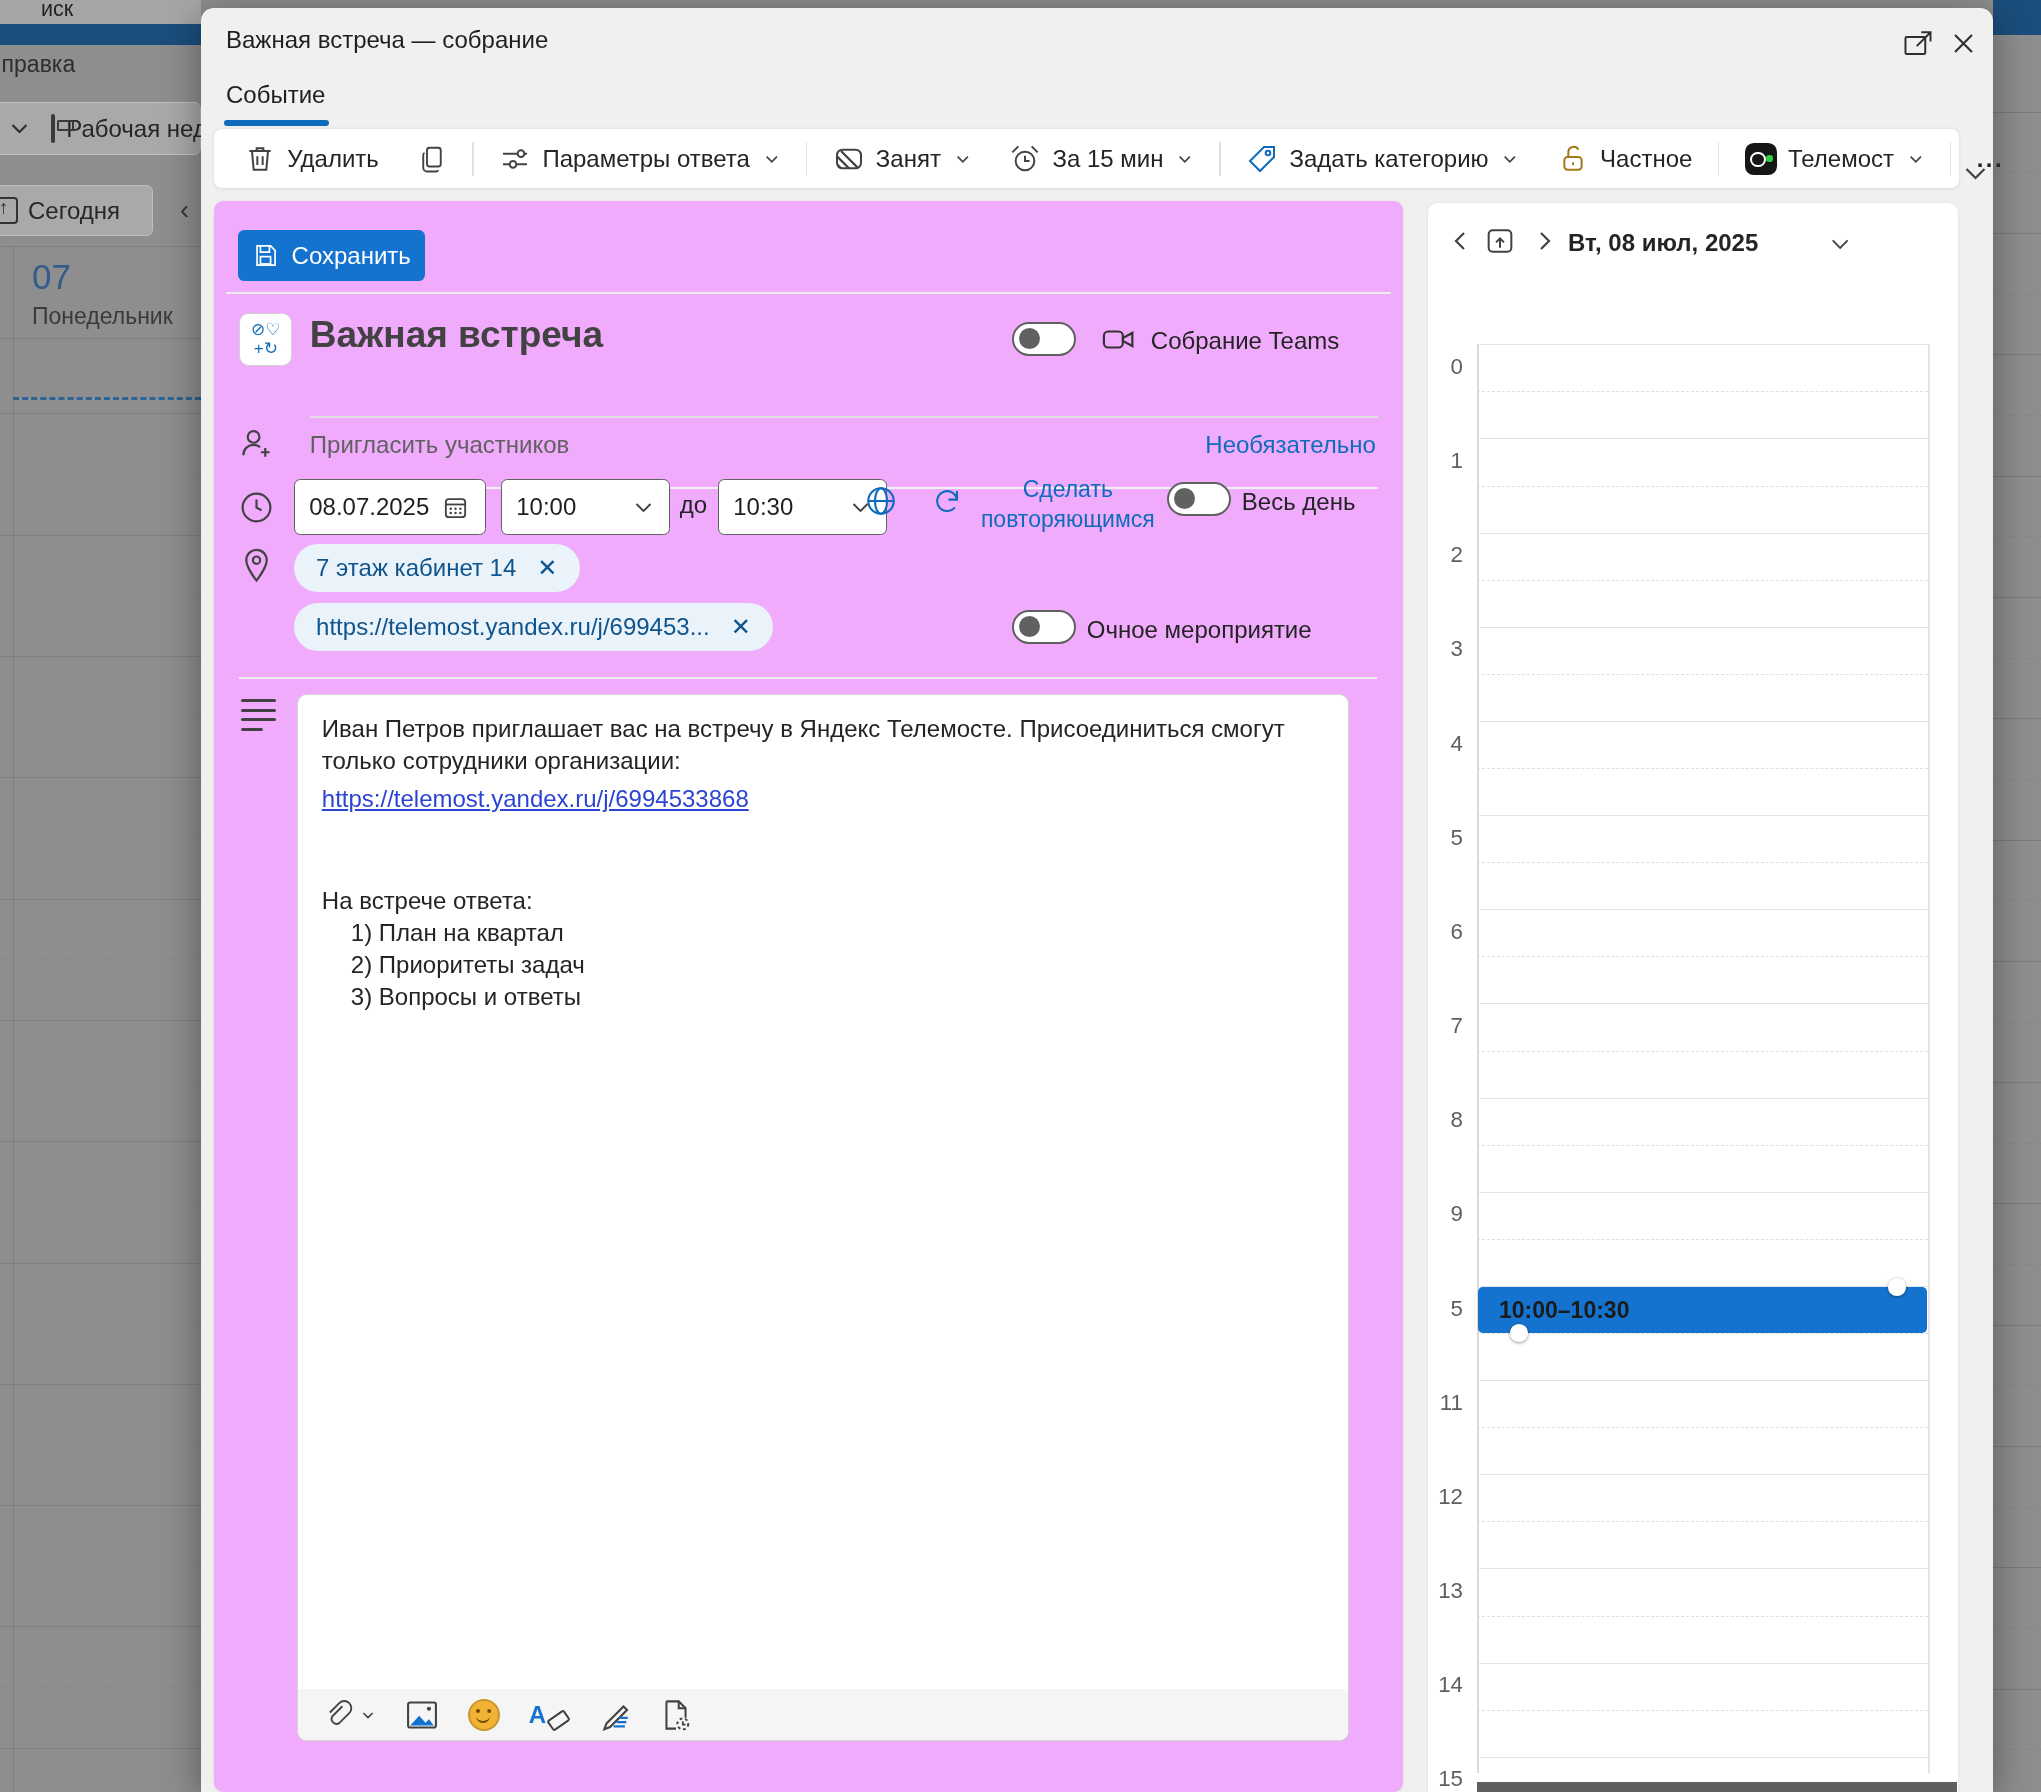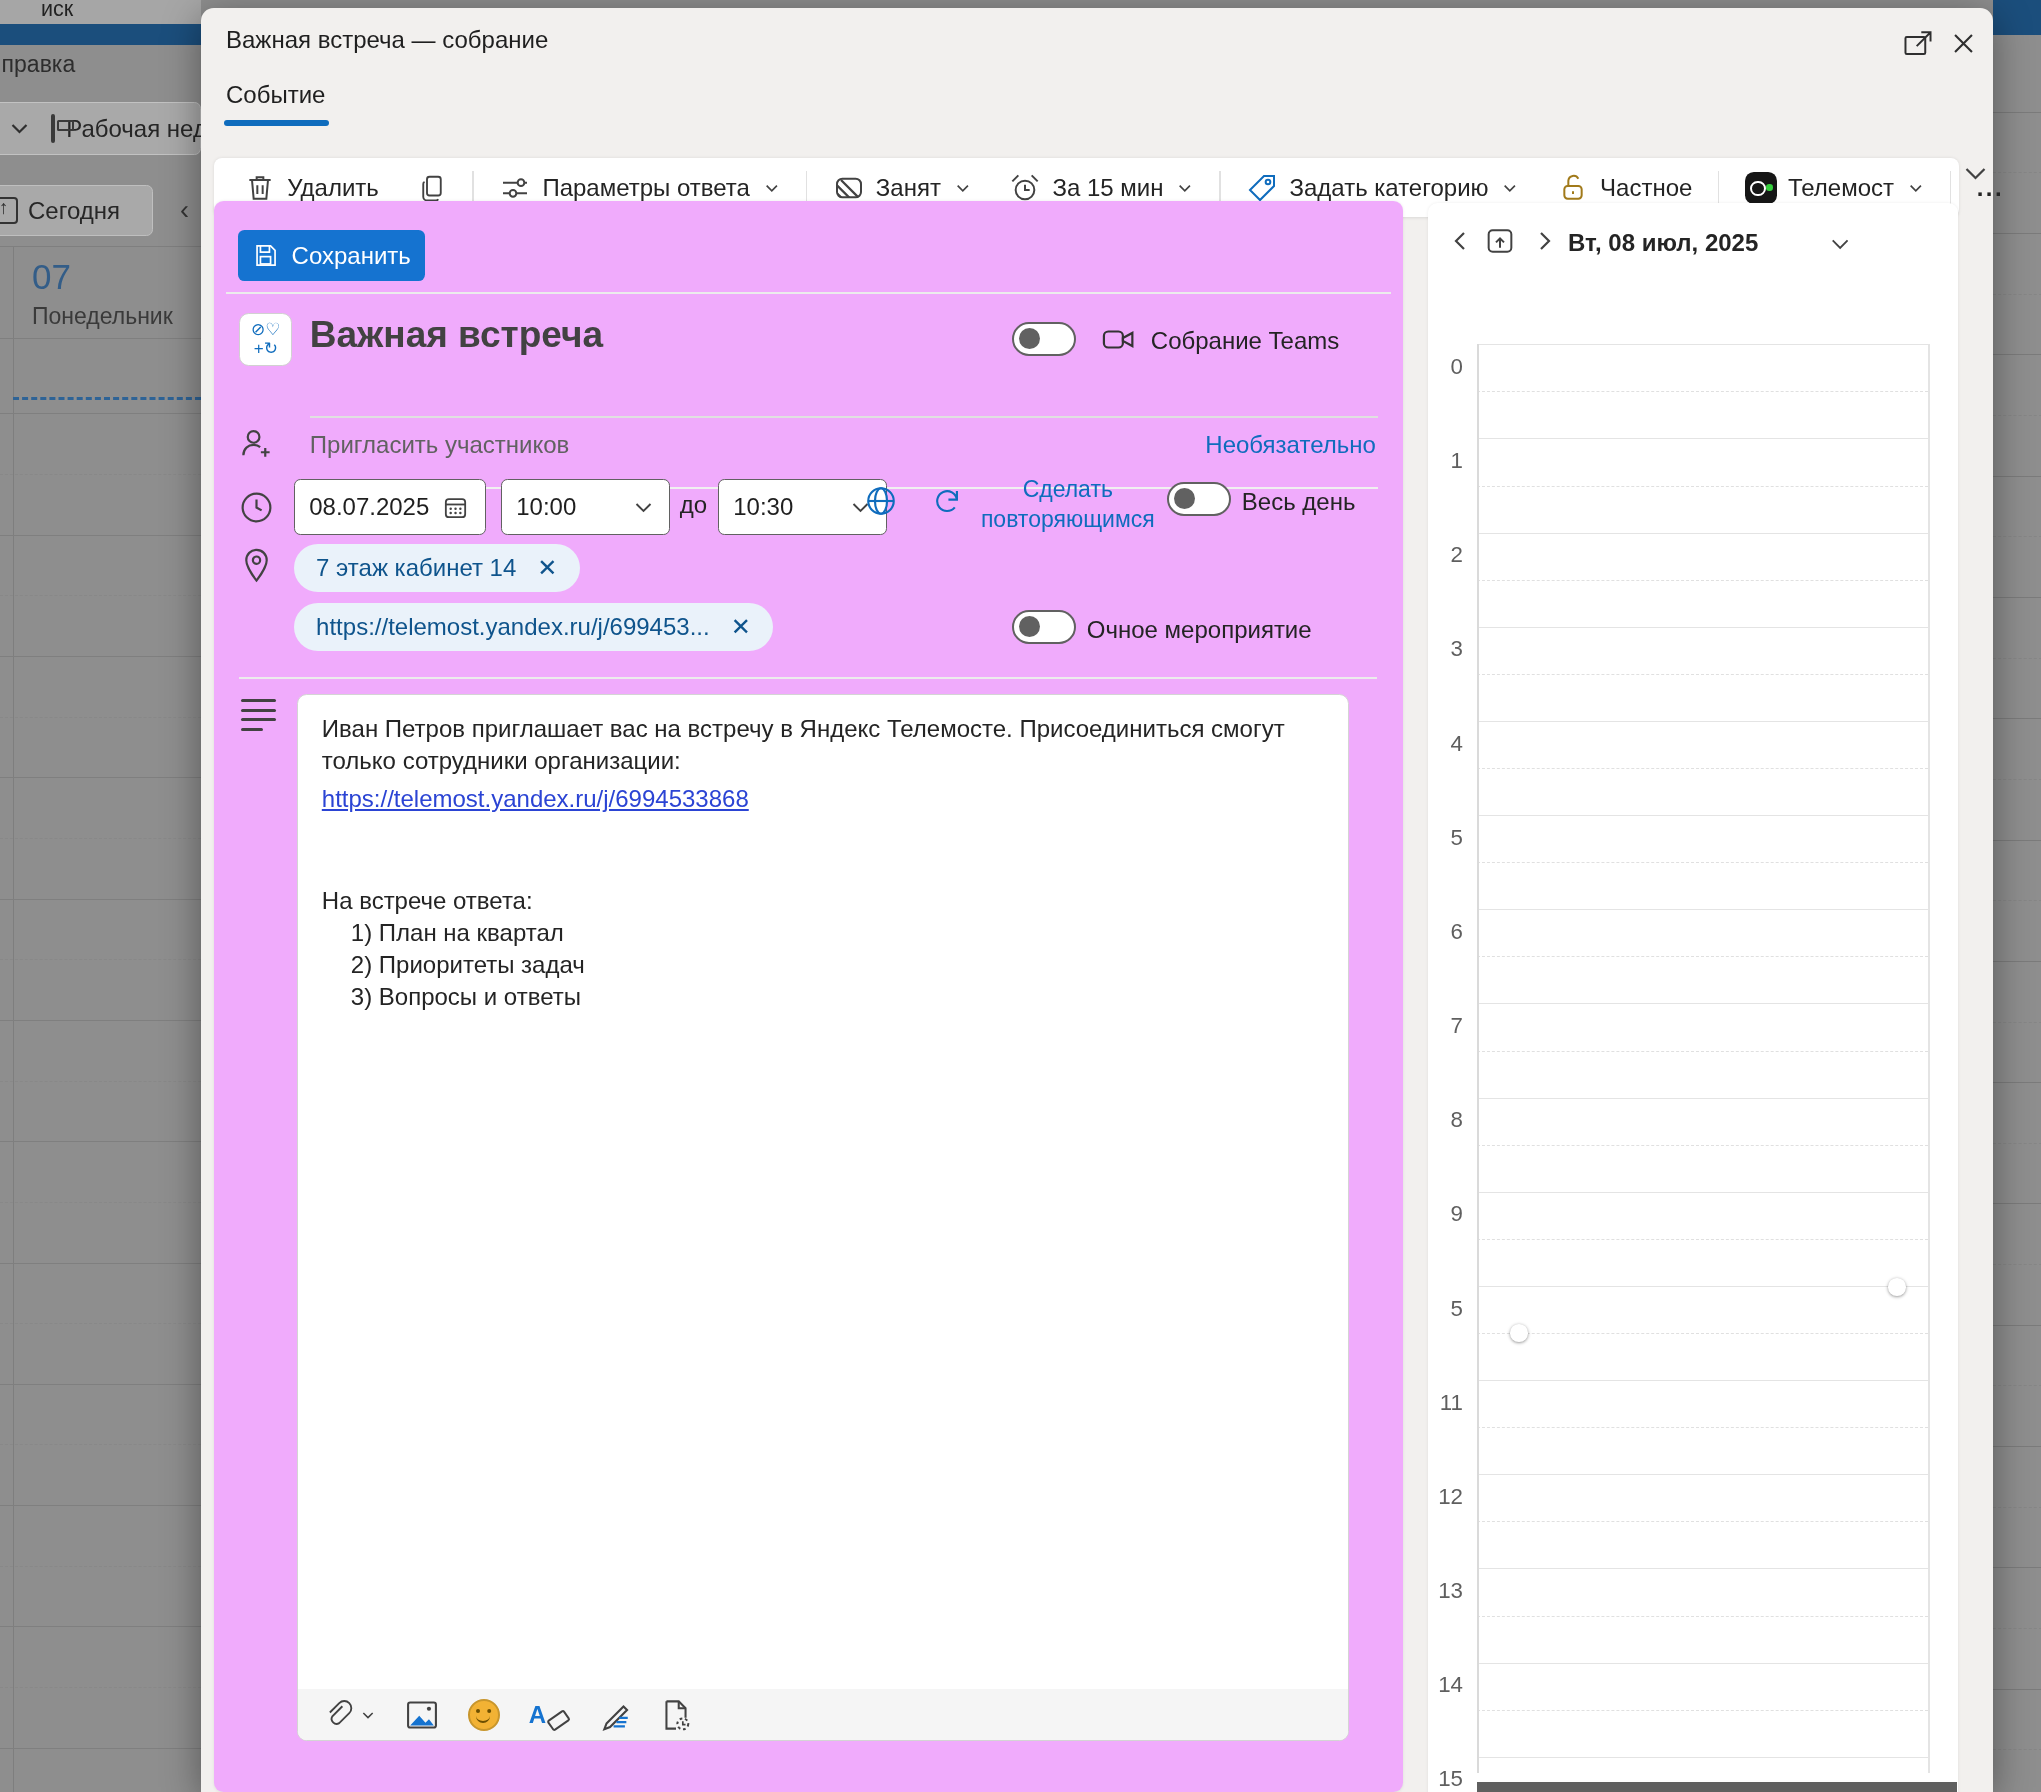--- a/index.html
+++ b/index.html
@@ -38,21 +38,21 @@
   .dialog{position:absolute;left:201px;top:8px;width:1792px;height:1784px;z-index:5;
     background:#f2f0ee;border-radius:12.8px 12.8px 0 0;box-shadow:0 8px 38px rgba(0,0,0,.4);}
   .titlebar-text{position:absolute;left:25px;top:17.6px;font-size:24px;color:#1f1f1f;}
   .win-btn{position:absolute;top:21px;color:#2f2f2f;cursor:pointer;}
   .win-popup{left:1701px;}
   .win-close{left:1748px;}
   .tab-label{position:absolute;left:25px;top:73px;font-size:24px;font-weight:400;color:#1f1f1f;}
   .tab-underline{position:absolute;left:23px;top:112px;width:105px;height:5.6px;border-radius:3.2px;background:#0f6cbd;}
   
   .toolbar{position:absolute;left:12.8px;top:121px;width:1745px;height:59px;background:#fff;border-radius:8px;
-    box-shadow:0 0.8px 3.2px rgba(0,0,0,.10);display:flex;align-items:center;padding:0 11.2px;margin-top:29px;}
+    box-shadow:0 0.8px 3.2px rgba(0,0,0,.10);display:flex;align-items:center;padding:0 11.2px;}
   .titem{display:flex;align-items:center;gap:11.2px;font-size:24px;color:#242424;padding:0 19px;height:45px;
     border-radius:6.4px;cursor:pointer;white-space:nowrap;}
   .tdiv{width:1.6px;height:34px;background:#e1e1e1;margin:0 6.4px;flex:none;}
   .chev-sm{margin-left:1.6px;}
   .telemost-badge{width:32px;height:32px;border-radius:8.8px;background:#161616;position:relative;flex:none;}
   .telemost-badge::before{content:"";position:absolute;left:5.6px;top:9.6px;width:11.2px;height:11.2px;border:2.4px solid #fff;border-radius:50%;}
   .telemost-badge::after{content:"";position:absolute;left:21.5px;top:12.8px;width:6.4px;height:6.4px;border-radius:50%;background:#35d13d;}
   .ribbon-collapse{position:absolute;left:1761px;top:152px;color:#424242;cursor:pointer;}
   
   .form{position:absolute;left:12.8px;top:193px;width:1189px;height:1591px;background:#f0abfc;
@@ -626,20 +626,23 @@
           <div class="grid-label" style="top: 1375px;">13</div>
           <div class="grid-hline" style="top: 1460px;"></div>
           <div class="grid-hdash" style="top: 1507px;"></div>
           <div class="grid-label" style="top: 1469px;">14</div>
           <div class="grid-hline" style="top: 1554px;"></div>
           <div class="grid-label" style="top: 1563px;">15</div>
         </div>
       <div class="grid-vline"></div>
       <div class="grid-vline2"></div>
 
+      <div class="dp-event" style="top: 1084px; height: 46px;">
+        <span class="dp-event-label">10:00–10:30</span>
+      </div>
       <div class="drag-handle handle-top" style="top: 1075px;"></div>
       <div class="drag-handle handle-bottom" style="top: 1121px;"></div>
 
       <div class="dp-scrollbar"></div>
     </div>
   </div>
 </div>
 
 
 </body></html>

